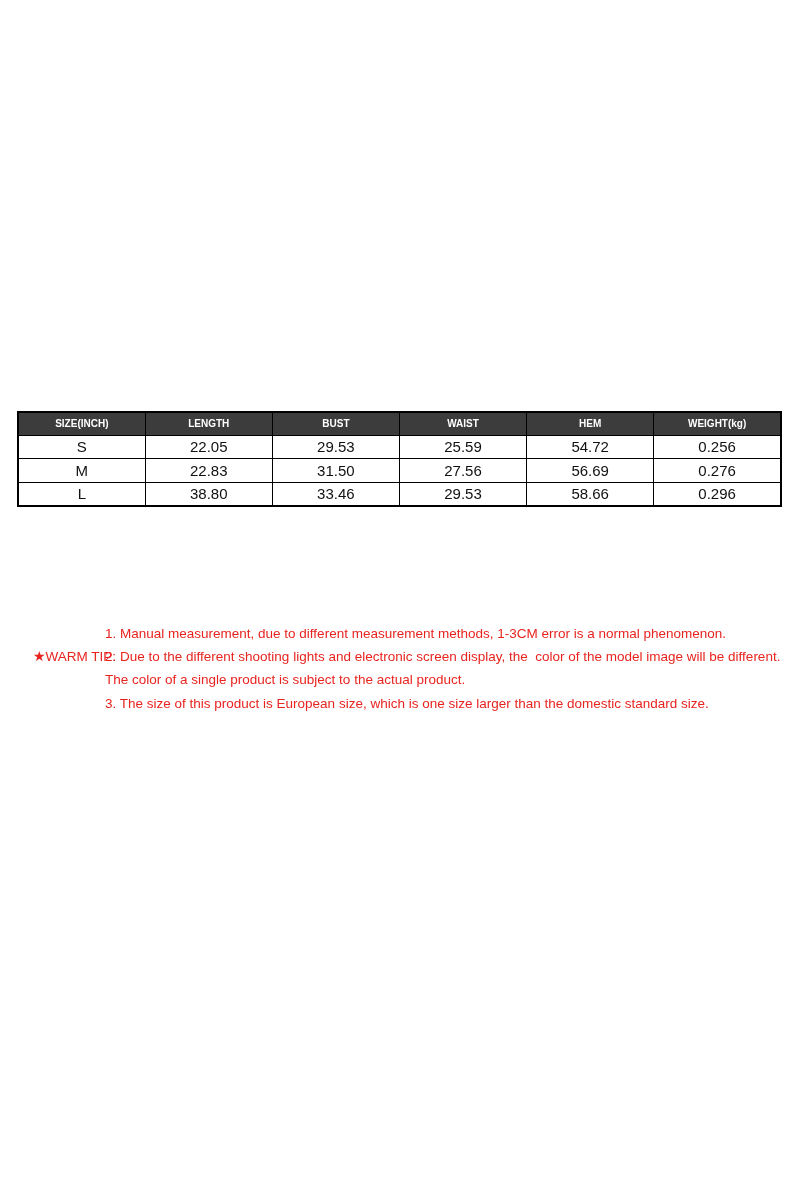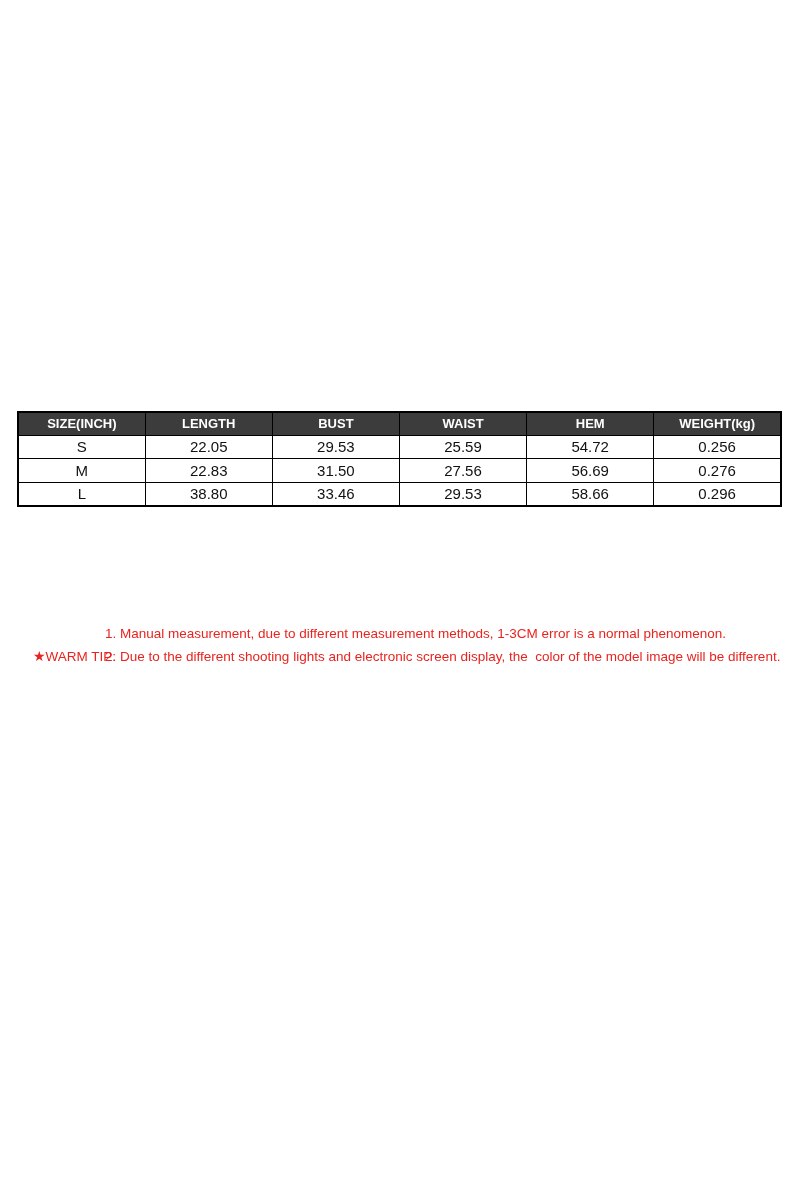--- a/index.html
+++ b/index.html
@@ -18,21 +18,21 @@
     left: 17px;
     top: 411px;
     width: 765px;
     border-collapse: collapse;
     table-layout: fixed;
     border: 2px solid #000000;
   }
   table.size-table th {
     background: #3c3c3c;
     color: #ffffff;
-    font-size: 13px;
+    font-size: 10px;
     font-weight: bold;
     height: 23px;
     text-align: center;
     vertical-align: middle;
     border: 1px solid #000000;
   }
   table.size-table td {
     background: #ffffff;
     color: #111111;
     font-size: 15px;
@@ -108,14 +108,16 @@
   </tbody>
 </table>
 
 <div class="warm-tip">
   <div class="tip-label">
     <span class="star">★</span><span>WARM TIP:</span>
   </div>
   <div class="tip-lines">
     <div class="tip-line">1. Manual measurement, due to different measurement methods, 1-3CM error is a normal phenomenon.</div>
     <div class="tip-line">2. Due to the different shooting lights and electronic screen display, the  color of the model image will be different.</div>
+    <div class="tip-line">The color of a single product is subject to the actual product.</div>
+    <div class="tip-line">3. The size of this product is European size, which is one size larger than the domestic standard size.</div>
   </div>
 </div>
 
 </body></html>

